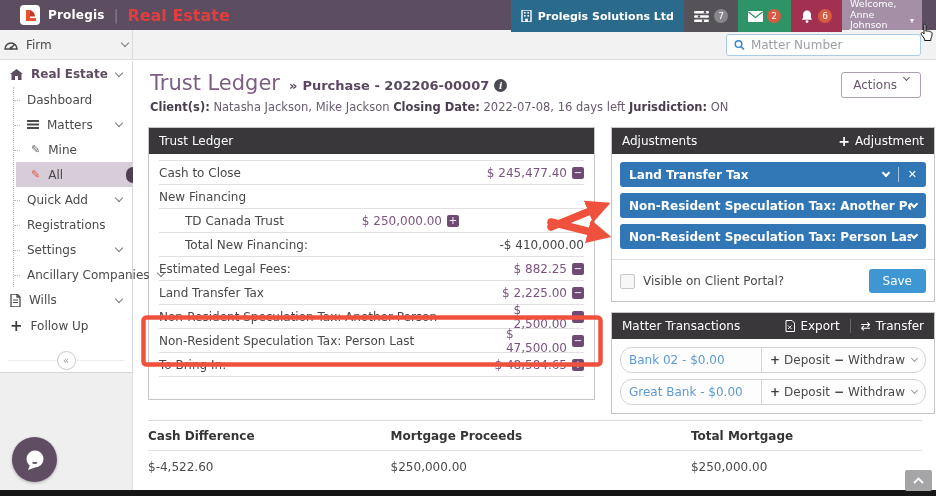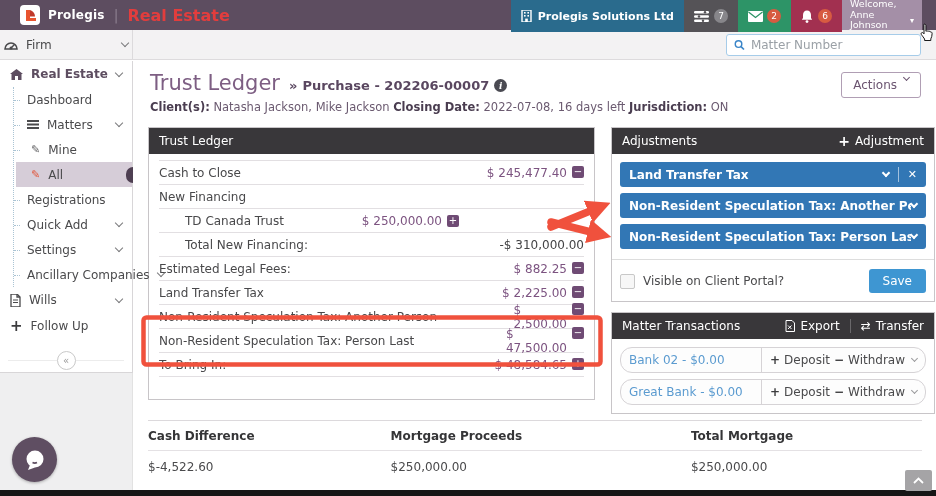--- a/index.html
+++ b/index.html
@@ -76,21 +76,21 @@
   .panel-head .ph-spacer { flex:1; }
 
   
   .tl-panel { width:447px; }
   .tl-body { padding:6px 10px 0 10px; }
   .tl-rows { border-top:1px solid #e2dfe2; }
   .tl-row { height:24px; display:flex; align-items:center; border-bottom:1px solid #e2dfe2; font-size:12px; }
   .tl-label { flex:1; color:#48484a; white-space:nowrap; }
   .tl-label.ind { padding-left:26px; }
   .tl-mid { width:150px; display:flex; justify-content:flex-end; align-items:center; }
-  .tl-amt { width:125px; display:flex; justify-content:flex-end; align-items:flex-start; }
+  .tl-amt { width:125px; display:flex; justify-content:flex-end; align-items:center; }
   .amt { color:#7c5380; }
   .amt.plain { color:#434345; }
   .sq { width:12px; height:12px; background:#6f4b74; border-radius:2px; color:#fff; font-size:10px; line-height:1; display:flex; align-items:center; justify-content:center; margin-left:5px; cursor:pointer; flex:none; }
   .tl-spacer { height:22px; }
 
   
   .right-col { width:324px; display:flex; flex-direction:column; }
   .adj-body { padding:8px; }
   .blue-bar { height:25px; background:#3277b5; border-radius:3px; color:#fff; font-size:12px; font-weight:600; display:flex; align-items:center; padding:0 9px; margin-bottom:6px; cursor:pointer; }
   .blue-bar .lbl { flex:1; white-space:nowrap; overflow:hidden; }
@@ -234,25 +234,25 @@
       <div class="side-item sub2">
         <span class="pencil gray">✎</span>
         <span class="lbl">Mine</span>
       </div>
       <div class="side-item sub2 active">
         <span class="pencil red">✎</span>
         <span class="lbl">All</span>
         <span class="active-arrow"></span>
       </div>
       <div class="side-item">
-        <span class="lbl">Registrations</span>
-      </div>
-      <div class="side-item">
         <span class="lbl">Quick Add</span>
         <span class="chev"></span>
+      </div>
+      <div class="side-item">
+        <span class="lbl">Registrations</span>
       </div>
       <div class="side-item">
         <span class="lbl">Settings</span>
         <span class="chev"></span>
       </div>
       <div class="side-item">
         <span class="lbl">Ancillary Companies</span>
         <span class="chev"></span>
       </div>
     </div>
@@ -335,21 +335,21 @@
               <span class="tl-mid">
                   <span class="amt">$ 250,000.00</span>
                   <span class="sq">+</span>
                 </span>
               <span class="tl-amt"></span>
             </div>
             <div class="tl-row">
               <span class="tl-label ind">Total New Financing:</span>
               <span class="tl-mid"></span>
               <span class="tl-amt">
-                  <span class="amt plain">-$ 310,000.00</span>
+                  <span class="amt plain">-$ 410,000.00</span>
                 </span>
             </div>
             <div class="tl-row">
               <span class="tl-label">Estimated Legal Fees:</span>
               <span class="tl-mid"></span>
               <span class="tl-amt">
                   <span class="amt">$ 882.25</span>
                   <span class="sq">−</span>
                 </span>
             </div>

